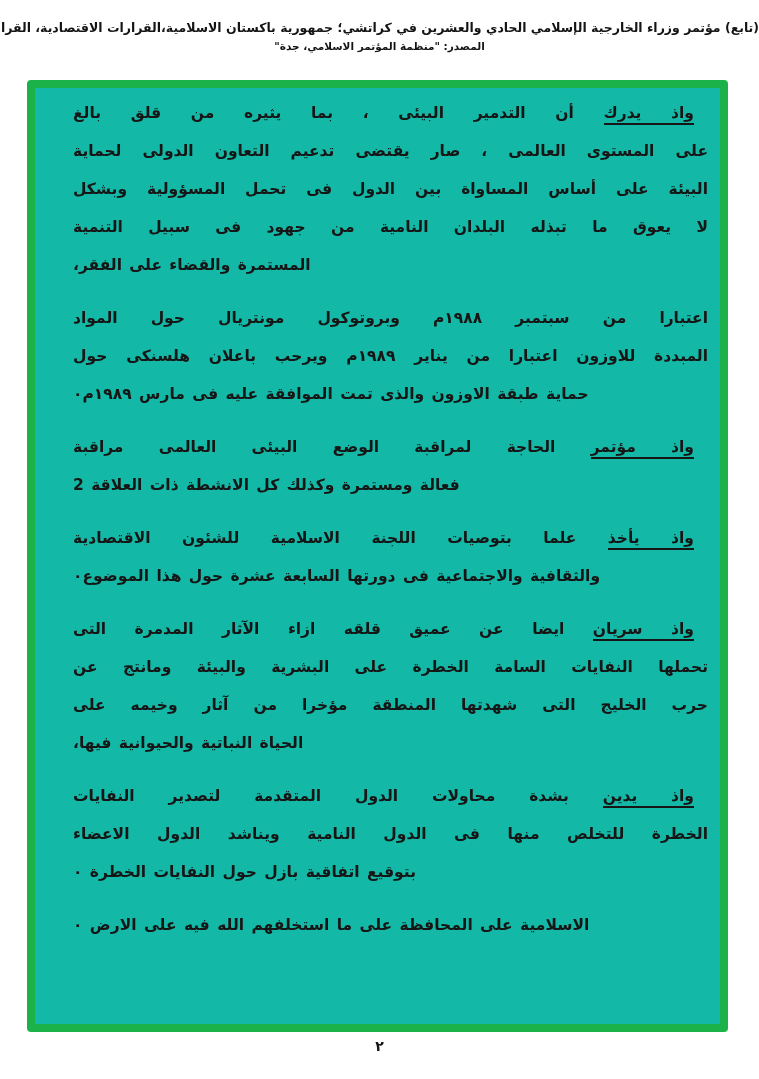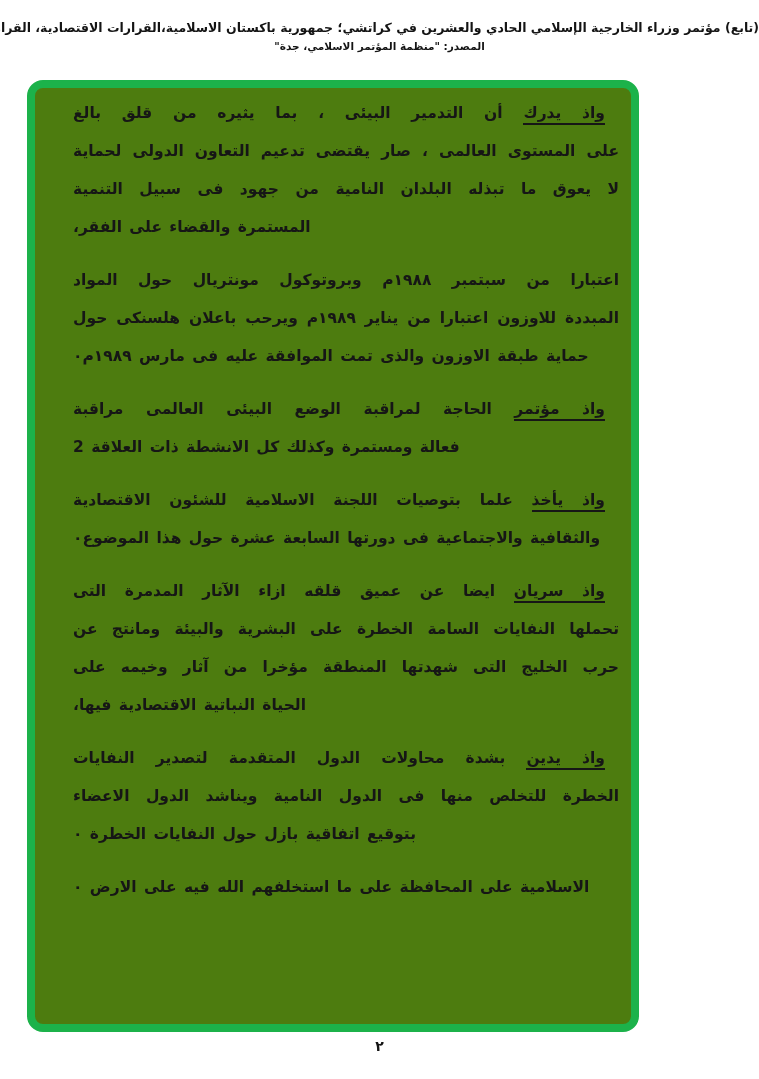--- a/index.html
+++ b/index.html
@@ -26,24 +26,24 @@
     margin-top: 5px;
     font-size: 10.5px;
     font-weight: bold;
     direction: rtl;
   }
 
   
   .frame {
     position: absolute;
     left: 27px; top: 80px;
-    width: 612px; height: 952px;
+    width: 701px; height: 952px;
     border: 8px solid var(--frame-color, #1cb24a);
-    border-radius: 16px;
-    background: #4d7c0f;
+    border-radius: 4px;
+    background: #14b8a6;
   }
   .content {
     position: absolute;
     inset: 0;
     padding: 6px 12px 0 38px; 
     direction: rtl;
     font-weight: bold;
     font-size: 15.5px;
     line-height: 38px;
     color: #161616;
@@ -79,41 +79,42 @@
   <div class="header">
     <div class="h1">(تابع) مؤتمر وزراء الخارجية الإسلامي الحادي والعشرين في كراتشي؛ جمهورية باكستان الاسلامية،القرارات الاقتصادية، القرار الرقم١٧/٢١-أق</div>
     <div class="h2">المصدر: "منظمة المؤتمر الاسلامي، جدة"</div>
   </div>
 
   <div class="frame" style="--frame-color: #1cb24a;">
     <div class="content" id="paragraphs">
         <div class="para">
           <div class="line first"><span class="lead">واذ يدرك</span> أن التدمير البيئى ، بما يثيره من قلق بالغ</div>
           <div class="line">على المستوى العالمى ، صار يقتضى تدعيم التعاون الدولى لحماية</div>
+          <div class="line">البيئة على أساس المساواة بين الدول فى تحمل المسؤولية وبشكل</div>
           <div class="line">لا يعوق ما تبذله البلدان النامية من جهود فى سبيل التنمية</div>
           <div class="line last">المستمرة والقضاء على الفقر،</div>
         </div>
         <div class="para">
           <div class="line">اعتبارا من سبتمبر ١٩٨٨م وبروتوكول مونتريال حول المواد</div>
           <div class="line">المبددة للاوزون اعتبارا من يناير ١٩٨٩م ويرحب باعلان هلسنكى حول</div>
           <div class="line last">حماية طبقة الاوزون والذى تمت الموافقة عليه فى مارس ١٩٨٩م٠</div>
         </div>
         <div class="para">
           <div class="line first"><span class="lead">واذ مؤتمر</span> الحاجة لمراقبة الوضع البيئى العالمى مراقبة</div>
           <div class="line last">فعالة ومستمرة وكذلك كل الانشطة ذات العلاقة 2</div>
         </div>
         <div class="para">
           <div class="line first"><span class="lead">واذ يأخذ</span> علما بتوصيات اللجنة الاسلامية للشئون الاقتصادية</div>
           <div class="line last">والثقافية والاجتماعية فى دورتها السابعة عشرة حول هذا الموضوع٠</div>
         </div>
         <div class="para">
           <div class="line first"><span class="lead">واذ سريان</span> ايضا عن عميق قلقه ازاء الآثار المدمرة التى</div>
           <div class="line">تحملها النفايات السامة الخطرة على البشرية والبيئة ومانتج عن</div>
           <div class="line">حرب الخليج التى شهدتها المنطقة مؤخرا من آثار وخيمه على</div>
-          <div class="line last">الحياة النباتية الاقتصادية فيها،</div>
+          <div class="line last">الحياة النباتية والحيوانية فيها،</div>
         </div>
         <div class="para">
           <div class="line first"><span class="lead">واذ يدين</span> بشدة محاولات الدول المتقدمة لتصدير النفايات</div>
           <div class="line">الخطرة للتخلص منها فى الدول النامية ويناشد الدول الاعضاء</div>
           <div class="line last">بتوقيع اتفاقية بازل حول النفايات الخطرة ٠</div>
         </div>
         <div class="para">
           <div class="line last">الاسلامية على المحافظة على ما استخلفهم الله فيه على الارض ٠</div>
         </div>
       </div>

